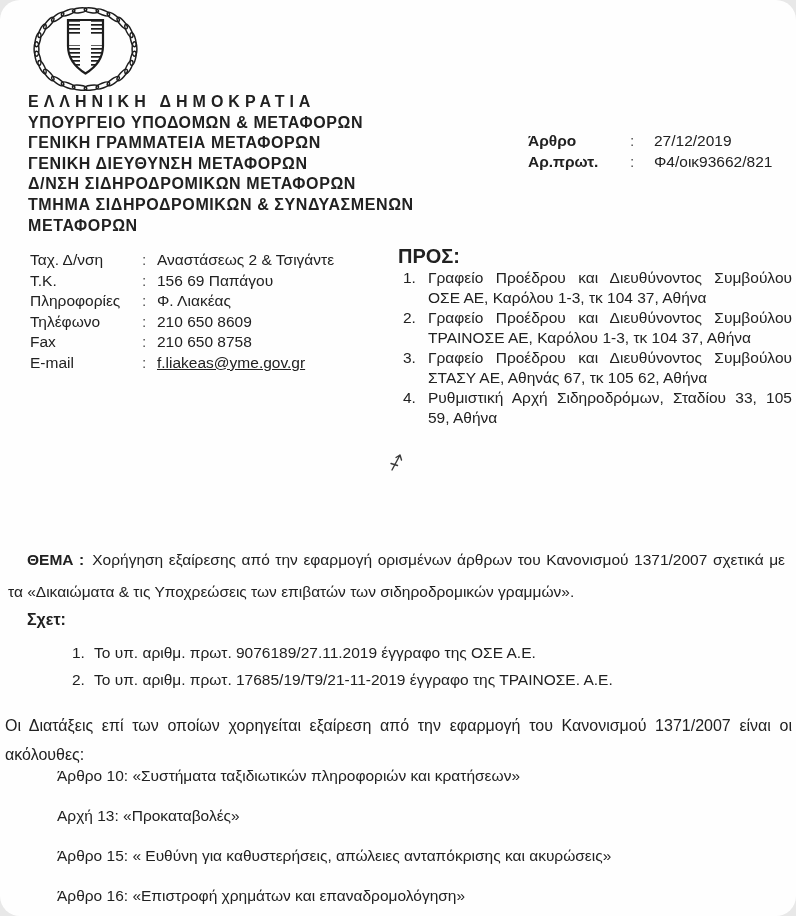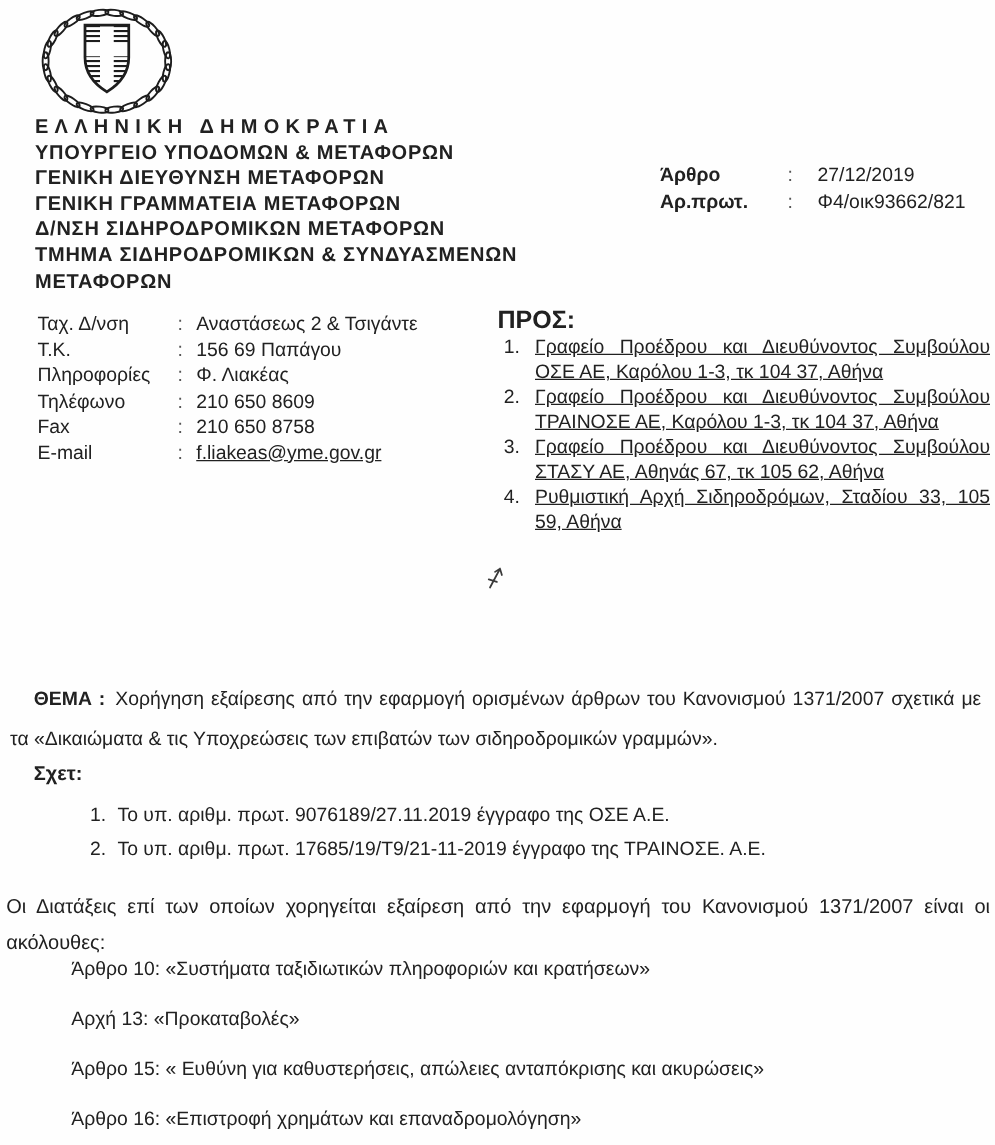--- a/index.html
+++ b/index.html
@@ -3,20 +3,21 @@
 <meta charset="utf-8">
 <style>
   html,body{margin:0;padding:0;background:#e8e8e8;}
   .page{
     position:relative;
     width:796px;height:916px;
     background:#fefefe;
     font-family:"Liberation Sans","DejaVu Sans",sans-serif;
     color:#212121;
     overflow:hidden;
+    border-radius:20px;
     -webkit-font-smoothing:antialiased;
   }
   
   .emblem{position:absolute;left:28px;top:4px;width:115px;height:92px;}
   
   .org-block{position:absolute;left:28px;top:92px;}
   .org-line{font-weight:bold;font-size:16px;line-height:20.6px;letter-spacing:0.6px;white-space:nowrap;}
   .org-line.first{letter-spacing:5px;}
   
   .meta-block{position:absolute;left:528px;top:130px;}
@@ -28,21 +29,21 @@
   .contact-block{position:absolute;left:30px;top:250px;}
   .contact-row{display:grid;grid-template-columns:112px 12px auto;font-size:15.5px;line-height:20.5px;}
   .contact-row .colon{color:#555;}
   .contact-row .val{padding-left:3px;white-space:nowrap;}
   .contact-row .val.underline{text-decoration:underline;}
   
   .recipients{position:absolute;left:398px;top:246px;width:394px;}
   .recipients-title{font-weight:bold;font-size:20px;line-height:20px;margin-bottom:2px;}
   .recipient-item{display:grid;grid-template-columns:30px auto;font-size:15.5px;line-height:20px;}
   .recipient-item .num{padding-left:5px;}
-  .recipient-item .txt{text-align:justify;text-align-last:left;text-decoration:underline;}
+  .recipient-item .txt{text-align:justify;text-align-last:left;}
   
   .hand-mark{position:absolute;left:389px;top:451px;width:16px;height:24px;}
   
   .subject{position:absolute;left:8px;top:528px;width:777px;font-size:15.5px;line-height:32px;text-indent:19px;text-align:justify;text-align-last:left;}
   .subject .lbl{font-weight:bold;margin-right:8px;}
   
   .refs-label{position:absolute;left:27px;top:611px;font-weight:bold;font-size:16px;}
   .refs{position:absolute;left:72px;top:640px;}
   .ref-item{display:grid;grid-template-columns:22px auto;font-size:15.5px;line-height:26.5px;white-space:nowrap;}
   
@@ -98,22 +99,22 @@
       <rect x="38" y="14" width="40" height="58" fill="url(#hl)"></rect>
       <rect x="52" y="14" width="11" height="58" fill="#fefefe"></rect>
       <rect x="38" y="30" width="40" height="11" fill="#fefefe"></rect>
     </g>
     <path d="M40,16 H75 V42 C75,55 68,63 57.5,69.5 C47,63 40,55 40,42 Z" fill="none" stroke="#1d1d1d" stroke-width="2.2"></path>
   </svg>
 
   <div class="org-block">
     <div class="org-line first">ΕΛΛΗΝΙΚΗ ΔΗΜΟΚΡΑΤΙΑ</div>
     <div class="org-line">ΥΠΟΥΡΓΕΙΟ ΥΠΟΔΟΜΩΝ &amp; ΜΕΤΑΦΟΡΩΝ</div>
+    <div class="org-line">ΓΕΝΙΚΗ ΓΡΑΜΜΑΤΕΙΑ ΜΕΤΑΦΟΡΩΝ</div>
     <div class="org-line">ΓΕΝΙΚΗ ΔΙΕΥΘΥΝΣΗ ΜΕΤΑΦΟΡΩΝ</div>
-    <div class="org-line">ΓΕΝΙΚΗ ΓΡΑΜΜΑΤΕΙΑ ΜΕΤΑΦΟΡΩΝ</div>
     <div class="org-line">Δ/ΝΣΗ ΣΙΔΗΡΟΔΡΟΜΙΚΩΝ ΜΕΤΑΦΟΡΩΝ</div>
     <div class="org-line">ΤΜΗΜΑ ΣΙΔΗΡΟΔΡΟΜΙΚΩΝ &amp; ΣΥΝΔΥΑΣΜΕΝΩΝ</div>
     <div class="org-line">ΜΕΤΑΦΟΡΩΝ</div>
   </div>
 
   <div class="meta-block">
     <div class="meta-row">
       <span class="lbl">Άρθρο</span>
       <span class="colon">:</span>
       <span class="val">27/12/2019</span>

